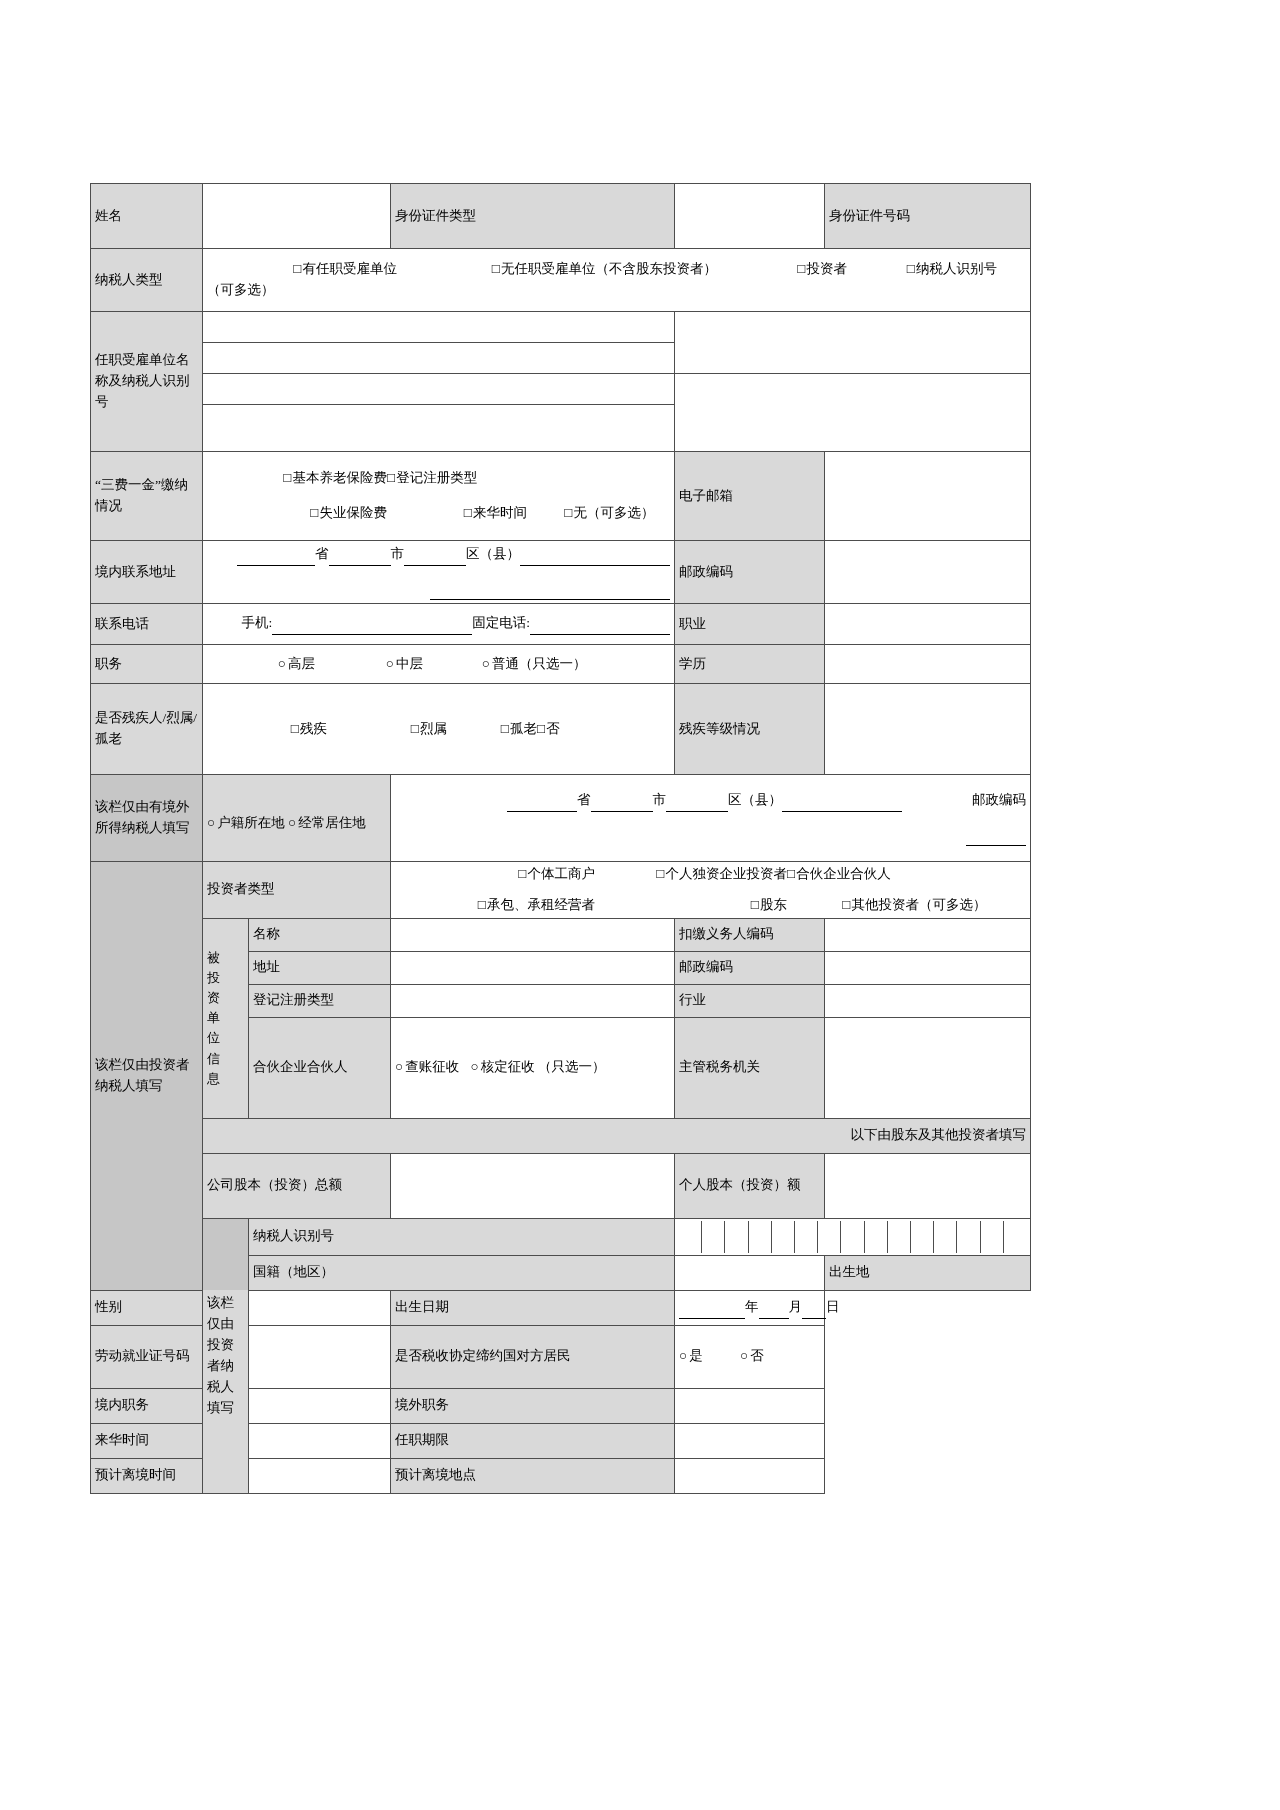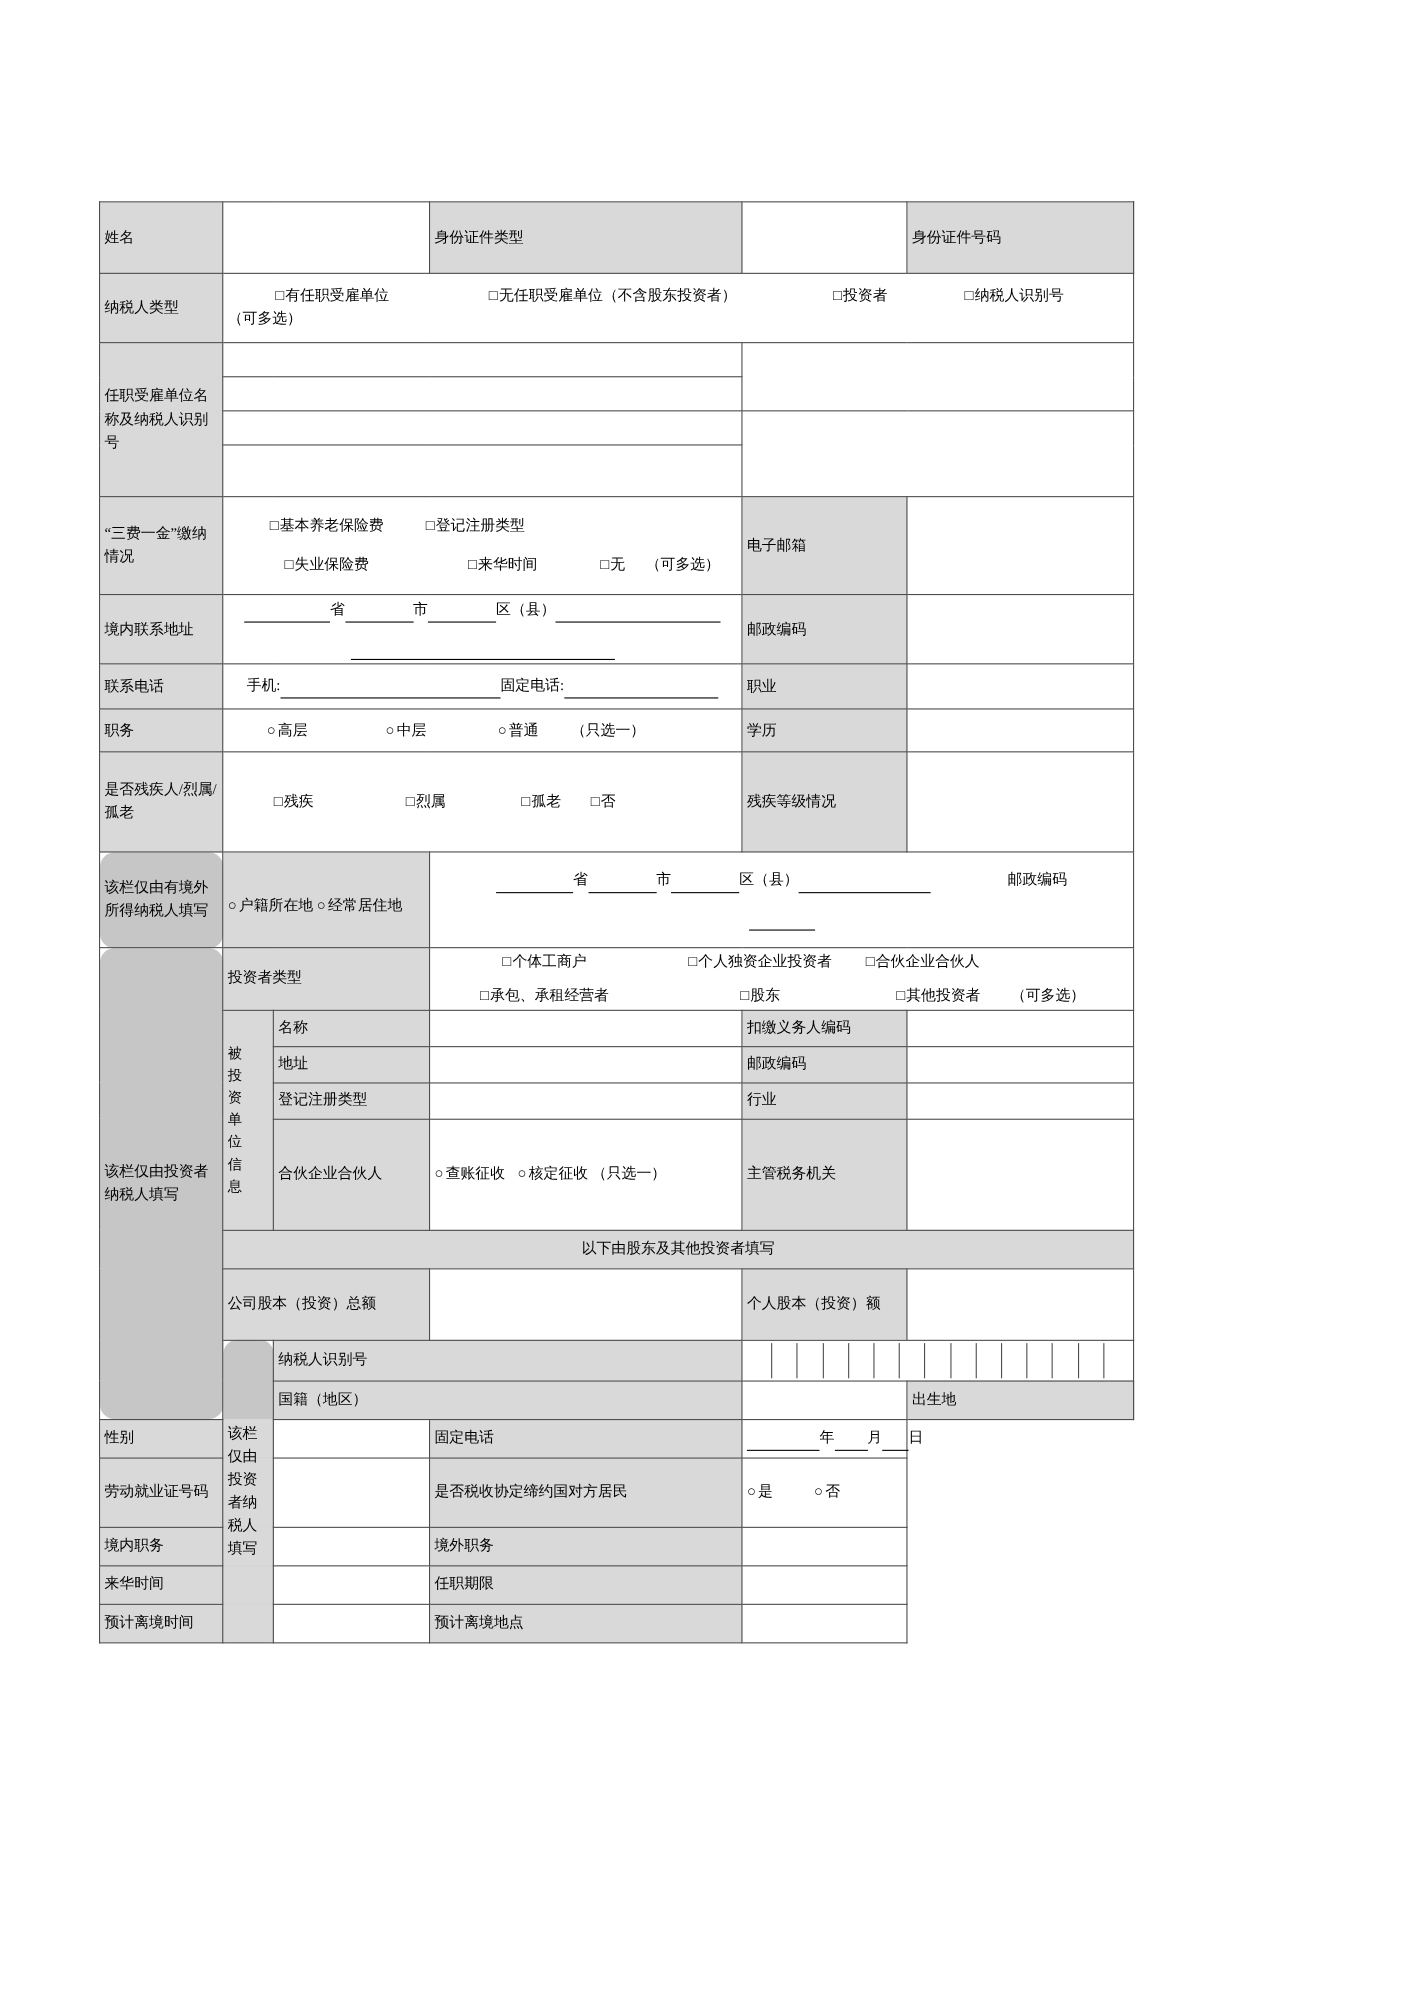--- a/index.html
+++ b/index.html
@@ -38,24 +38,24 @@
     table-layout:fixed;
     font-size:13.5px;
   }
   table.form td{
     border:1px solid #4d4d4d;
     padding:2px 4px;
     vertical-align:middle;
     line-height:1.55;
   }
   .hdr{ background:#d9d9d9; text-align:center; }
-  .hdr-dark{ background:#c6c6c6; text-align:center;border-radius:13px; }
+  .hdr-dark{ background:#c6c6c6; text-align:center; }
   .blank{ background:#ffffff; }
   .ctr{ text-align:left; }
-  .lft{ text-align:center; }
+  .lft{ text-align:right; }
   .nw{ white-space:nowrap; }
 
   
   .stack{ line-height:1.75; }
 
   .cbx{ display:inline-block; }
   .cbx::before{ content:"□"; margin-right:1px; }
   .rdo{ display:inline-block; }
   .rdo::before{ content:"○"; margin-right:2px; }
 
@@ -327,21 +327,21 @@
     </tr>
     <tr>
       <td class="hdr ctr" colspan="2" style="height:30px">国籍（地区）</td>
       <td class="blank"></td>
       <td class="hdr ctr">出生地</td>
       <td class="blank"></td>
     </tr>
     <tr>
       <td class="hdr ctr" colspan="2" style="height:30px">性别</td>
       <td class="blank"></td>
-      <td class="hdr ctr">固定电话</td>
+      <td class="hdr ctr">出生日期</td>
       <td class="blank ctr nw">
         <span class="fill" style="width:66px">&nbsp;</span><span>年</span><span class="fill" style="width:30px">&nbsp;</span><span>月</span><span class="fill" style="width:24px">&nbsp;</span><span>日</span>
       </td>
     </tr>
     <tr>
       <td class="hdr ctr" colspan="2" style="height:58px">劳动就业证号码</td>
       <td class="blank"></td>
       <td class="hdr ctr">是否税收协定缔约国对方居民</td>
       <td class="blank ctr">
         <span class="rdo" style="margin-right:34px">是</span>

